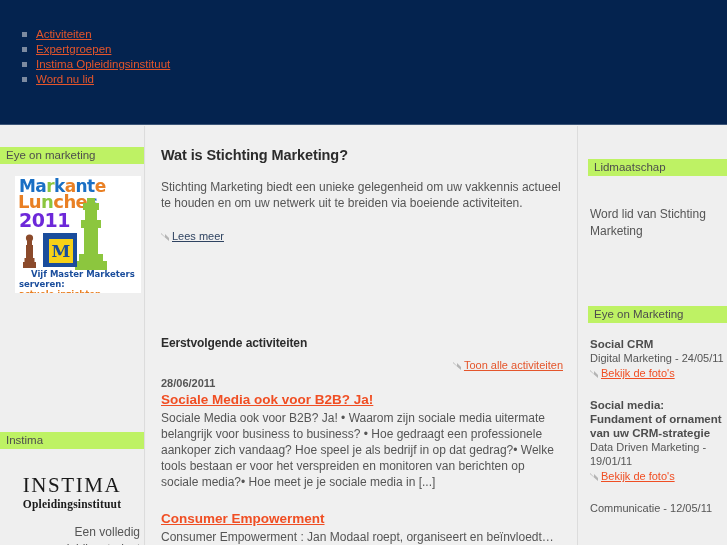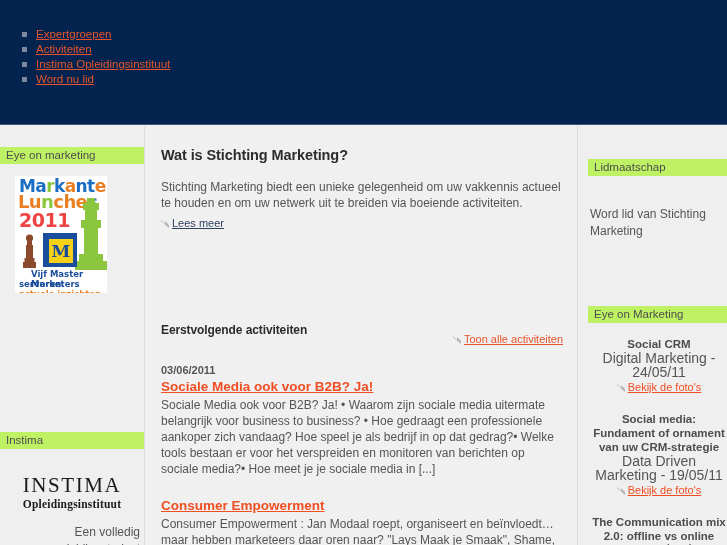--- a/index.html
+++ b/index.html
@@ -105,40 +105,40 @@
   }
   .widget-head.right-head {
     text-align: left;
     margin-left: 2px;
   }
 
   
   .lw1 { position: absolute; left: 0; top: 21px; width: 144px; }
   .banner-wrap {
     margin: 12px 0 0 15px;
-    width: 92px;
+    width: 126px;
     height: 117px;
     background: #ffffff;
     position: relative;
     overflow: hidden;
     font-family: "DejaVu Sans", sans-serif;
   }
   .bn-markante {
     position: absolute; left: 4px; top: 2px;
     font-size: 17px; font-weight: bold; letter-spacing: -0.6px;
     line-height: 17px;
   }
   .bn-lunches {
     position: absolute; left: 3px; top: 17px;
     font-size: 18px; font-weight: bold; letter-spacing: -0.6px;
     line-height: 18px;
   }
   .bn-2011 {
     position: absolute; left: 4px; top: 35px;
-    font-size: 19px; font-weight: bold; color: #ef4444;
+    font-size: 19px; font-weight: bold; color: #6d28d9;
     line-height: 19px; letter-spacing: -0.5px;
   }
   .bn-chess {
     position: absolute; left: 56px; top: 22px;
     width: 40px; height: 72px;
   }
   .bn-pawn {
     position: absolute; left: 8px; top: 58px;
     width: 13px; height: 34px;
   }
@@ -218,21 +218,21 @@
   .main-p {
     font-size: 12px;
     color: #555555;
     line-height: 16px;
     margin: 16px 0 0 0;
   }
   .arrow-link {
     display: inline-block;
     font-size: 11px;
     text-decoration: underline;
-    margin-top: 6px;
+    margin-top: 19px;
   }
   .arrow-link.dark { color: #2f4361; }
   .arrow-link.orange { color: #e4552b; }
   .arr {
     display: inline-block;
     width: 9px;
     height: 8px;
     margin-right: 2px;
     vertical-align: -1px;
     position: relative;
@@ -282,29 +282,29 @@
   .rw { position: absolute; left: 7px; width: 148px; margin-top: 12px; }
   .rw1 { top: 21px; }
   .rw-body-left {
     padding: 30px 4px 0 4px;
     font-size: 12px;
     color: #555555;
     line-height: 17px;
   }
   .rw2 { top: 168px; }
   .eom-list { padding: 14px 6px 0 4px; }
-  .eom-item { margin-bottom: 18px; text-align: center; }
+  .eom-item { margin-bottom: 18px; text-align: left; }
   .eom-title {
     font-size: 11.5px;
     font-weight: bold;
     color: #4d4d4d;
     line-height: 14px;
   }
   .eom-meta {
-    font-size: 14px;
+    font-size: 11px;
     color: #555555;
     line-height: 14px;
   }
   .eom-link {
     font-size: 11px;
     color: #f04e23;
     text-decoration: underline;
     line-height: 14px;
     display: inline-block;
     margin-top: 1px;
@@ -312,25 +312,25 @@
 </style>
 </head>
 <body>
 
 <div id="page">
 
   <div class="header">
     <ul class="nav">
       <li>
         <span class="nav-bullet"></span>
-        <a href="#">Expertgroepen</a>
+        <a href="#">Activiteiten</a>
       </li>
       <li>
         <span class="nav-bullet"></span>
-        <a href="#">Activiteiten</a>
+        <a href="#">Expertgroepen</a>
       </li>
       <li>
         <span class="nav-bullet"></span>
         <a href="#">Instima Opleidingsinstituut</a>
       </li>
       <li>
         <span class="nav-bullet"></span>
         <a href="#">Word nu lid</a>
       </li>
     </ul>
@@ -410,21 +410,21 @@
         <a href="#" class="arrow-link orange sec-link">
           <span class="arr">
             <svg width="9" height="8" viewBox="0 0 9 8">
                 <path d="M0 0 L4 4 L4 1 L8 5 L8 8 L0 1 Z" fill="#b4b4b4"></path>
               </svg>
           </span><span>Toon alle activiteiten</span>
         </a>
       </div>
 
       <div class="act">
-        <div class="act-date">03/06/2011</div>
+        <div class="act-date">28/06/2011</div>
         <a href="#" class="act-title">Sociale Media ook voor B2B? Ja!</a>
         <div class="act-body">Sociale Media ook voor B2B? Ja! • Waarom zijn sociale media uitermate belangrijk voor business to business? • Hoe gedraagt een professionele aankoper zich vandaag? Hoe speel je als bedrijf in op dat gedrag?• Welke tools bestaan er voor het verspreiden en monitoren van berichten op sociale media?• Hoe meet je je sociale media in [...]</div>
       </div>
 
       <div class="act">
         <a href="#" class="act-title">Consumer Empowerment</a>
         <div class="act-body">Consumer Empowerment : Jan Modaal roept, organiseert en beïnvloedt… maar hebben marketeers daar oren naar? "Lays Maak je Smaak", Shame, Sonic Angel... Dat de consument mondiger en machtiger is geworden is niks nieuws. Dat bedrijven,</div>
       </div>
 
     </div>
@@ -448,32 +448,31 @@
             <span class="arr">
               <svg width="9" height="8" viewBox="0 0 9 8">
                   <path d="M0 0 L4 4 L4 1 L8 5 L8 8 L0 1 Z" fill="#b4b4b4"></path>
                 </svg>
             </span><span>Bekijk de foto's</span>
           </a>
         </div>
 
         <div class="eom-item">
           <div class="eom-title">Social media: Fundament of ornament van uw CRM-strategie</div>
-          <div class="eom-meta">Data Driven Marketing - 19/05/11</div>
+          <div class="eom-meta">Data Driven Marketing - 19/01/11</div>
           <a href="#" class="eom-link">
             <span class="arr">
               <svg width="9" height="8" viewBox="0 0 9 8">
                   <path d="M0 0 L4 4 L4 1 L8 5 L8 8 L0 1 Z" fill="#b4b4b4"></path>
                 </svg>
             </span><span>Bekijk de foto's</span>
           </a>
         </div>
 
         <div class="eom-item">
-          <div class="eom-title">The Communication mix 2.0: offline vs online</div>
           <div class="eom-meta">Communicatie - 12/05/11</div>
 
         </div>
 
       </div>
     </div>
 
   </div>
 
 </div>

